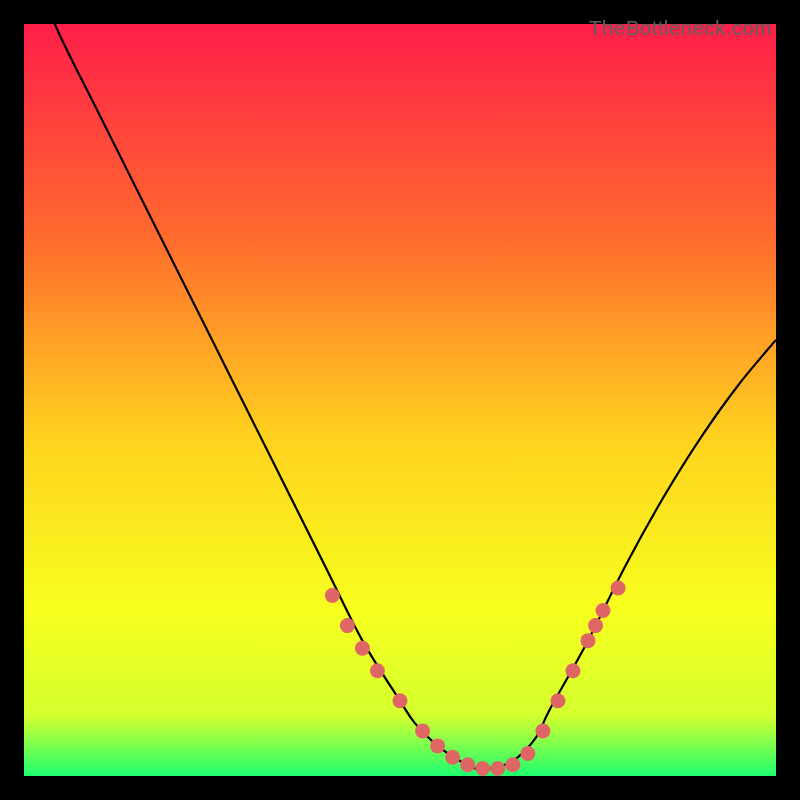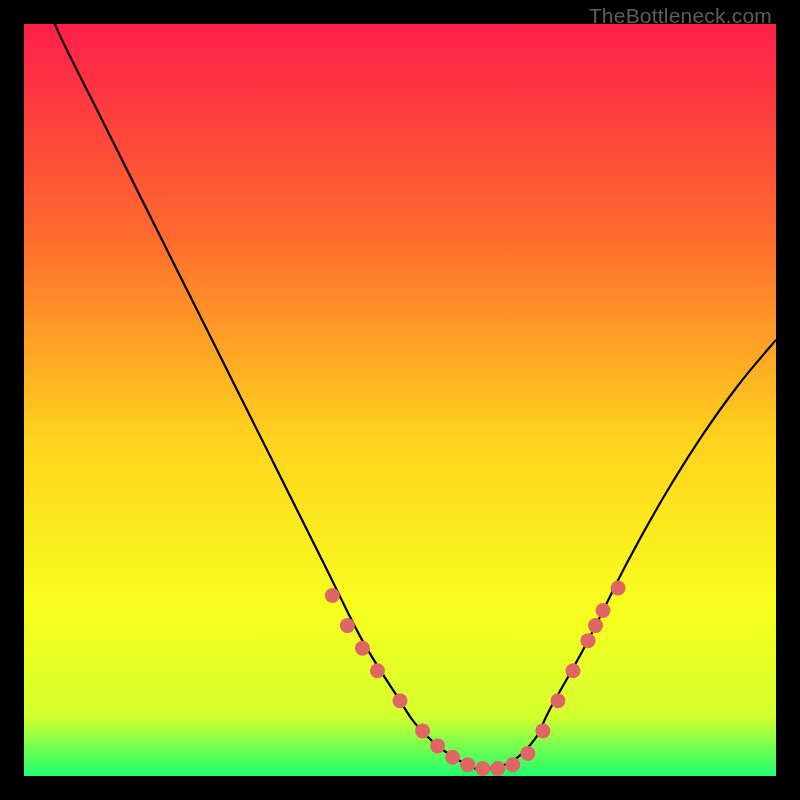--- a/index.html
+++ b/index.html
@@ -21,21 +21,21 @@
   }
   .plot-bg {
     position: absolute;
     left: 0;
     top: 0;
     width: 752px;
     height: 752px;
   }
   .watermark {
     position: absolute;
-    top: 4px;
+    top: 16px;
     right: 28px;
     font-size: 21px;
     font-weight: 500;
     color: #5e5e5e;
     letter-spacing: 0.2px;
     z-index: 10;
   }
   svg.curve {
     position: absolute;
     left: 24px;

